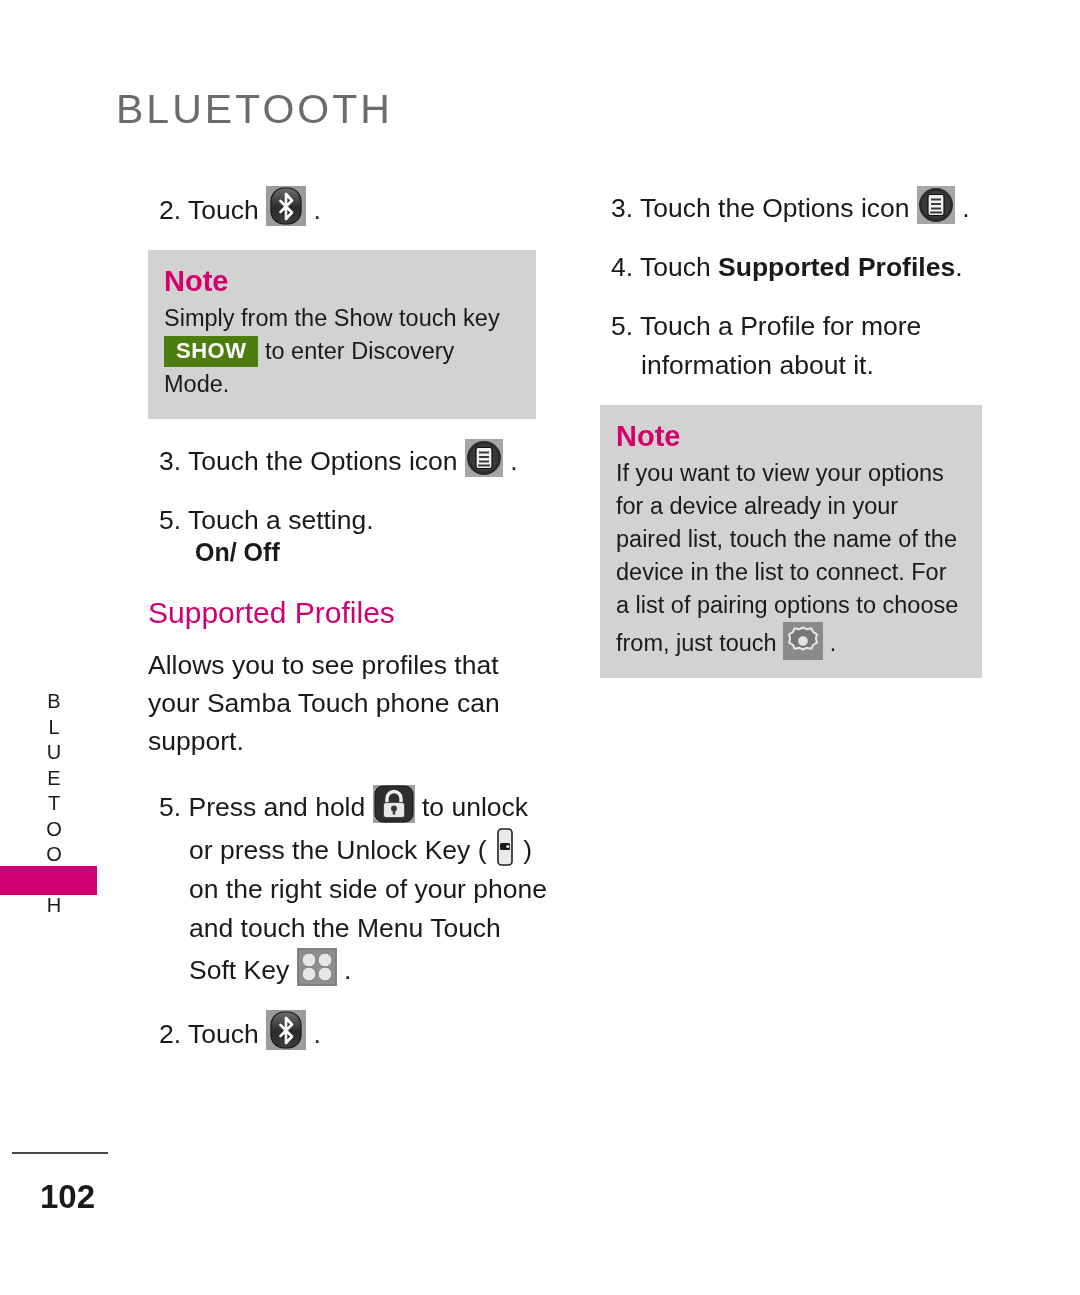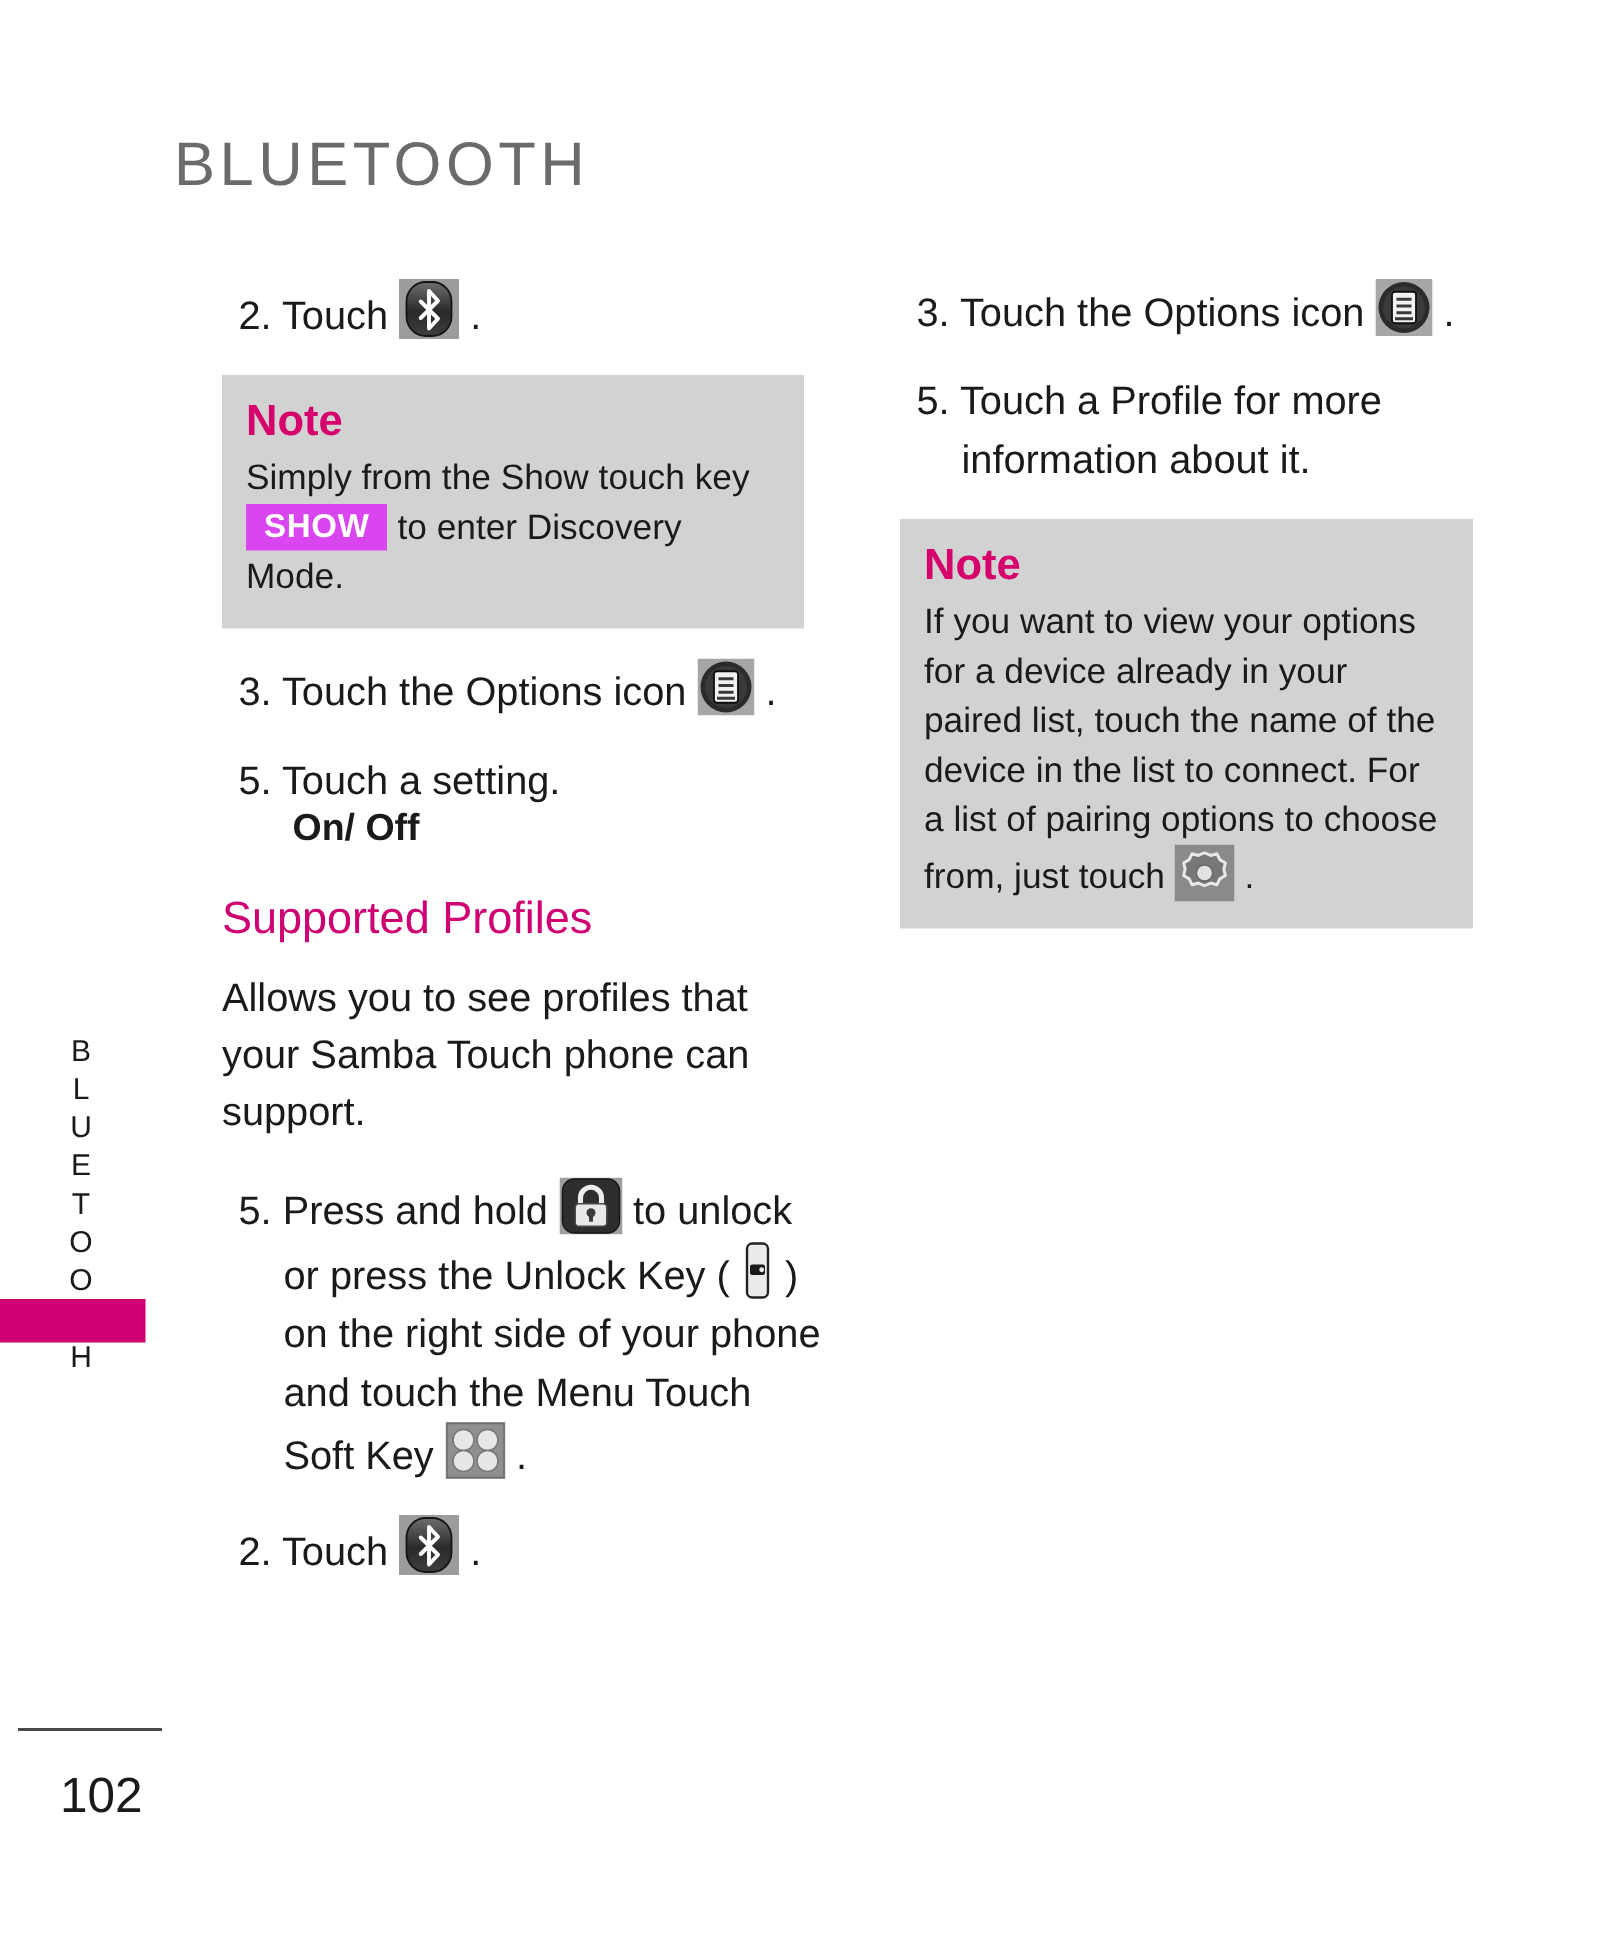--- a/index.html
+++ b/index.html
@@ -117,21 +117,21 @@
     font-size: 23.5px;
     line-height: 33px;
     color: #1a1a1a;
   }
   .note-box.left  { width: 388px; }
   .note-box.right { width: 382px; }
 
   
   .show-badge {
     display: inline-block;
-    background: #d946ef;
+    background: #4d7c0f;
     color: #ffffff;
     font-weight: 700;
     font-size: 22px;
     letter-spacing: 0.5px;
     padding: 2px 12px 3px 12px;
     line-height: 26px;
     vertical-align: 1px;
   }
 
   
@@ -149,20 +149,21 @@
     width: 96px;
     height: 2px;
     background: #4a4a4a;
   }
   .page-number {
     position: absolute;
     left: 40px;
     top: 1178px;
     font-size: 33px;
     color: #1a1a1a;
+    font-weight: bold;
   }
 </style>
 </head>
 <body>
 
 <div class="page">
 
   <div class="page-title">BLUETOOTH</div>
 
   <div class="side-tab-label">BLUETOOTH</div>
@@ -288,20 +289,23 @@
           <rect x="11" y="8.5" width="16" height="21" rx="2" ry="2" fill="#f2f2f2" stroke="#0e0e0e" stroke-width="1.2"></rect>
           <rect x="14" y="12.5" width="10" height="2" fill="#3a3a3a"></rect>
           <rect x="14" y="17" width="10" height="2" fill="#3a3a3a"></rect>
           <rect x="14" y="21.5" width="10" height="2" fill="#3a3a3a"></rect>
           <rect x="13" y="25.5" width="12" height="2" fill="#3a3a3a"></rect>
         </svg>
       </span>
       <span>.</span>
     </div>
 
+    <div class="step">
+      <span>4. Touch </span><b>Supported Profiles</b><span>.</span>
+    </div>
 
     <div class="step">
       <span class="hang">5. Touch a Profile for more information about it.</span>
     </div>
 
     <div class="note-box right" style="margin-top:16px;">
       <div class="note-title">Note</div>
       <div class="note-body">
         <span>If you want to view your options for a device already in your paired list, touch the name of the device in the list to connect. For a list of pairing options to choose from, just touch</span>
         <span class="ico" style="vertical-align:-9px;">

